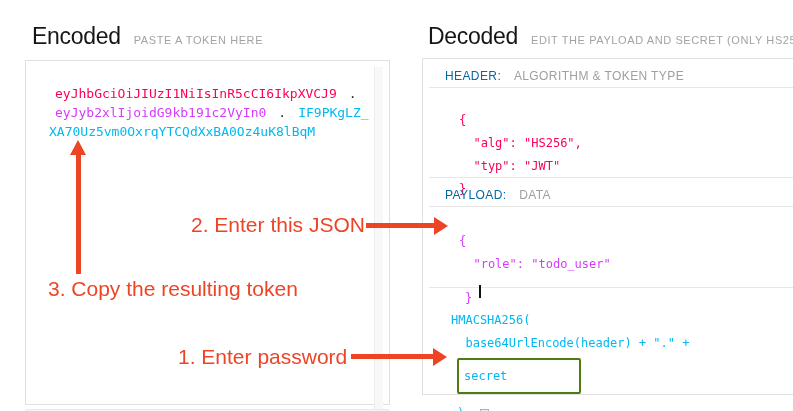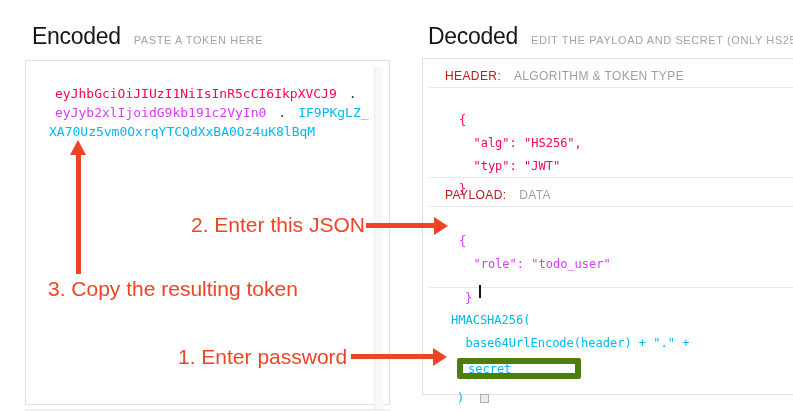--- a/index.html
+++ b/index.html
@@ -47,31 +47,31 @@
 
   
   .decoded-panel{
     position:absolute;left:404px;top:40px;width:384px;height:337px;
     background:#fff;border:1px solid var(--border);
   }
   .section-bar{
     height:23px;line-height:23px;padding-left:10px;border-bottom:1px solid #e7e7e7;
     font-size:12px;letter-spacing:0.4px;white-space:nowrap;
   }
-  .section-bar .lbl{color:#b91c1c;}
+  .section-bar .lbl{color:#0369a1;}
   .section-bar .lbl-detail{color:#9f9f9f;margin-left:3px;}
   .code-block{font-family:"DejaVu Sans Mono",monospace;font-size:12px;line-height:17px;border-bottom:1px solid #e7e7e7;}
   .code-header{height:84px;padding:12px 0 0 24px;color:var(--token-header);}
   .code-payload{height:75px;padding:14px 0 0 24px;color:var(--token-payload);}
   .code-signature{height:102px;padding:12px 0 0 16px;color:var(--token-signature);border-bottom:none;}
   .code-line{white-space:pre;}
   .caret{display:inline-block;width:2px;height:13px;background:#111;vertical-align:-2px;margin-left:1px;}
   .secret-input{
     display:block;margin:4px 0 0 12px;width:124px;height:21px;
-    border:6px solid #4d7c0f;border-radius:2px;padding:1px 5px;
+    border:2px solid #4d7c0f;border-radius:2px;padding:16px 5px;
     font-family:"DejaVu Sans Mono",monospace;font-size:12px;color:var(--token-signature);
     background:#fff;outline:none;
   }
   .sig-footer{margin-top:5px;display:flex;align-items:center;}
   .sig-paren{white-space:pre;}
   .checkbox{
     display:inline-block;width:9px;height:9px;margin:0 4px 0 10px;
     background:#ececec;border:1px solid #b0b0b0;
   }
   .checkbox-label{font-weight:bold;color:var(--token-signature);}

